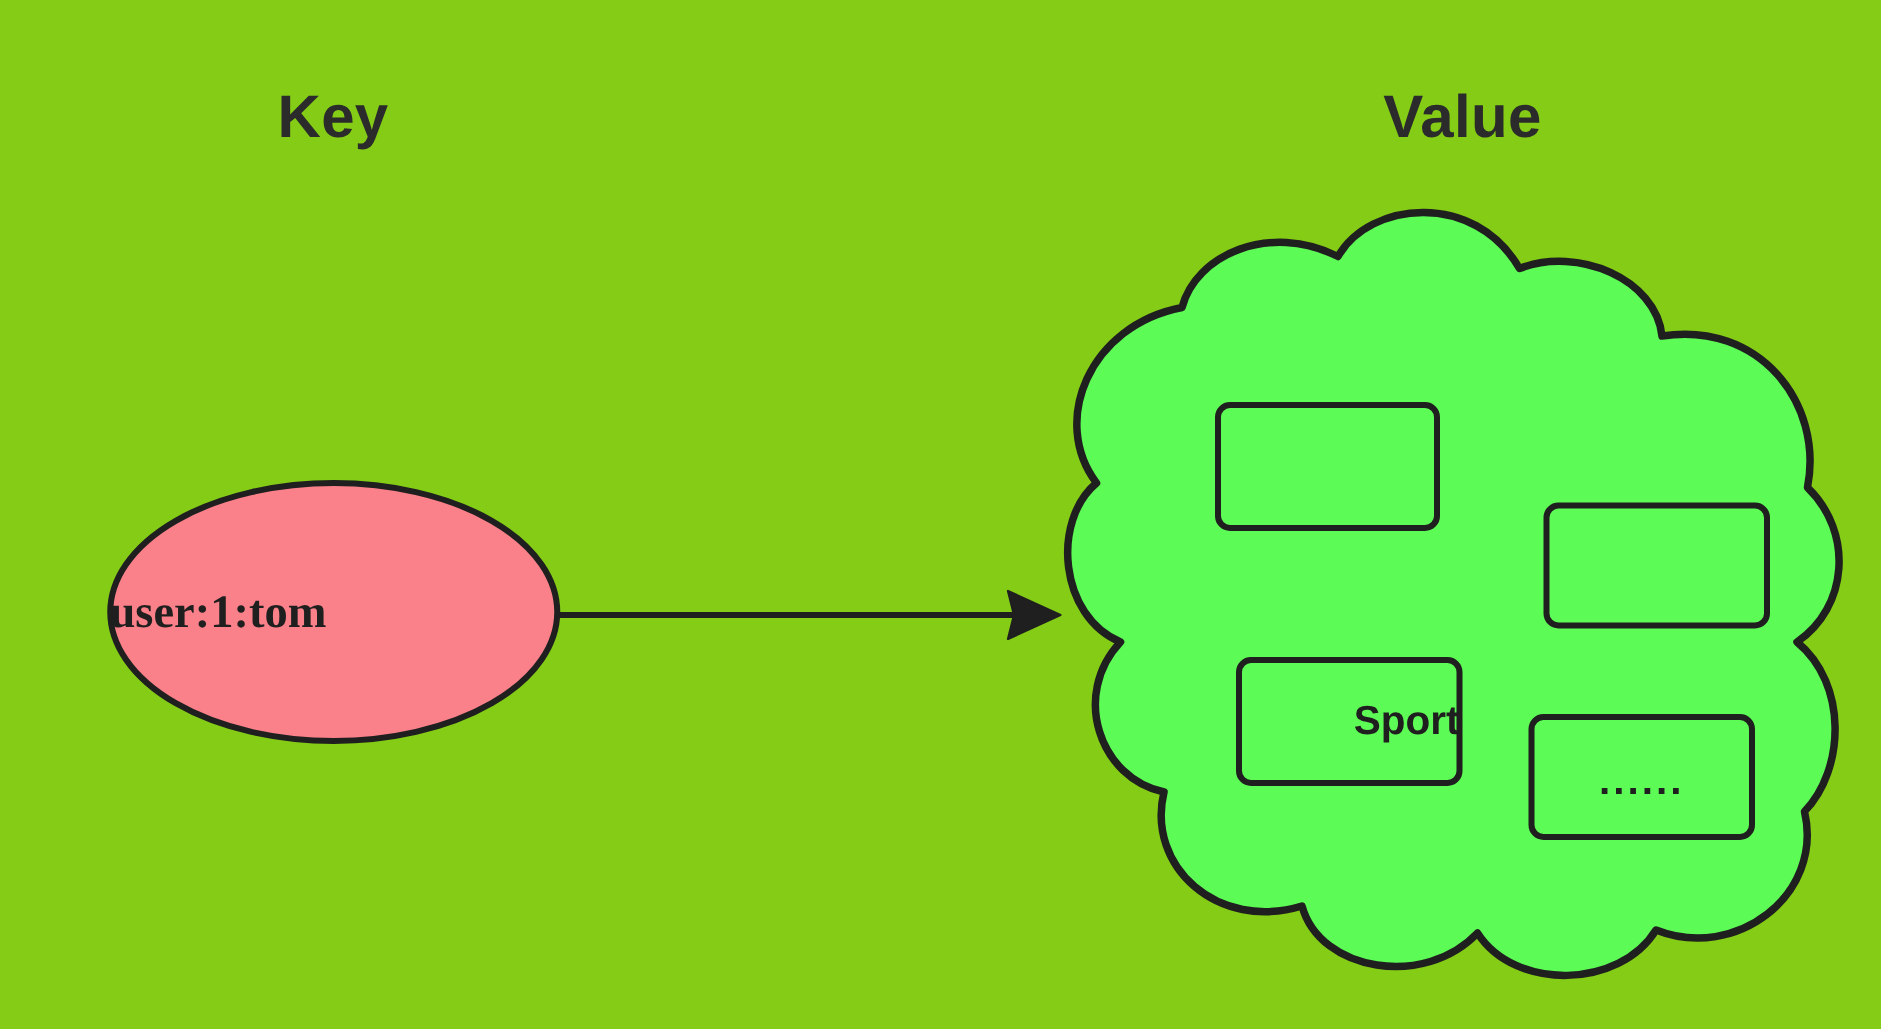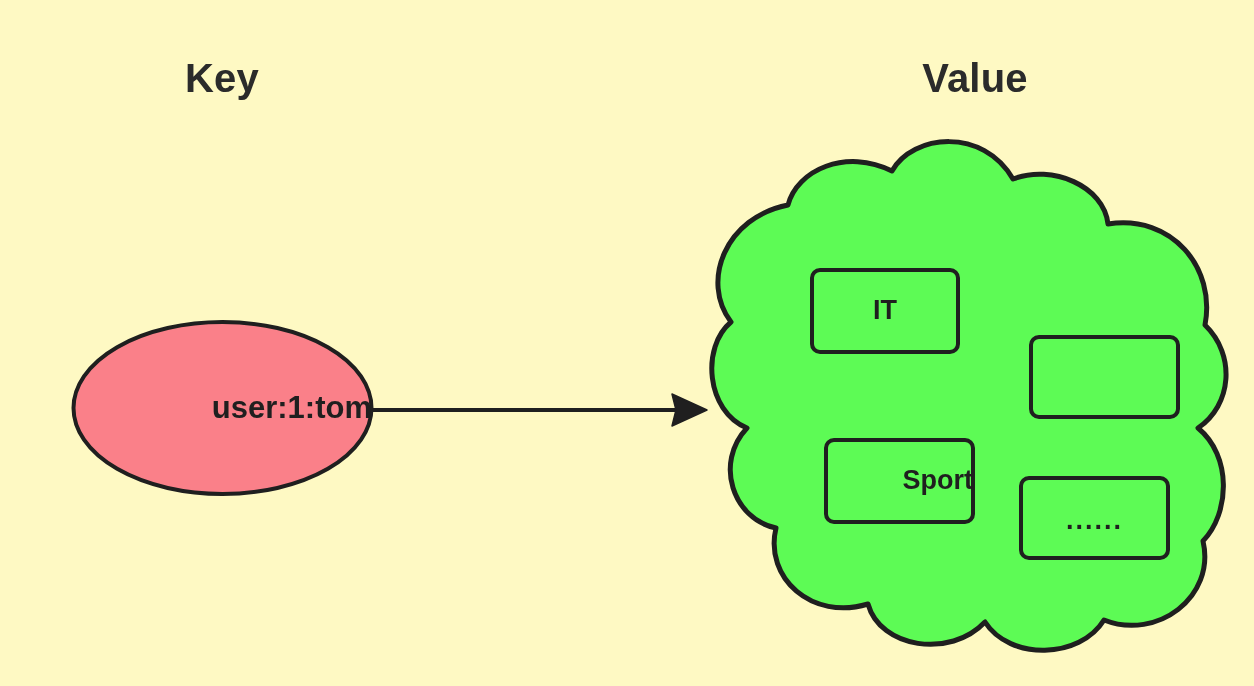--- a/index.html
+++ b/index.html
@@ -7,21 +7,21 @@
     padding: 0;
     background: #ffffff;
   }
   body {
     font-family: "Liberation Sans", "DejaVu Sans", sans-serif;
   }
   #canvas {
     position: relative;
     width: 1254px;
     height: 686px;
-    background: #fef9c3;
+    background: #84cc16;
     overflow: hidden;
   }
   .col-title {
     position: absolute;
     font-size: 40px;
     font-weight: bold;
     color: #2b2b2b;
     letter-spacing: 0.2px;
     white-space: nowrap;
     text-align: center;
@@ -43,23 +43,24 @@
     top: 0;
     width: 1254px;
     height: 686px;
   }
   .node-text {
     position: absolute;
     font-size: 30px;
     font-weight: bold;
     color: #1f1f1f;
     white-space: nowrap;
-    text-align: right;
+    text-align: left;
     user-select: none;
     pointer-events: none;
+    font-family: Liberation Serif, serif;
   }
   #key-node-label {
     left: 73px;
     top: 390px;
     width: 299px;
     font-size: 31px;
   }
   .box-label {
     position: absolute;
     font-size: 27px;
@@ -112,20 +113,19 @@
 
     <rect x="1031" y="337" width="147" height="80" rx="8" ry="8" fill="#5DFB55" stroke="#1f1f1f" stroke-width="4"></rect>
 
     <rect x="826" y="440" width="147" height="82" rx="8" ry="8" fill="#5DFB55" stroke="#1f1f1f" stroke-width="4"></rect>
 
     <rect x="1021" y="478" width="147" height="80" rx="8" ry="8" fill="#5DFB55" stroke="#1f1f1f" stroke-width="4"></rect>
   </svg>
 
   <div class="node-text" id="key-node-label">user:1:tom</div>
 
-  <div class="box-label" id="label-it">IT</div>
 
 
   <div class="box-label" id="label-sport">Sport</div>
 
   <div class="box-label" id="label-ellipsis">......</div>
 
 </div>
 
 </body></html>

